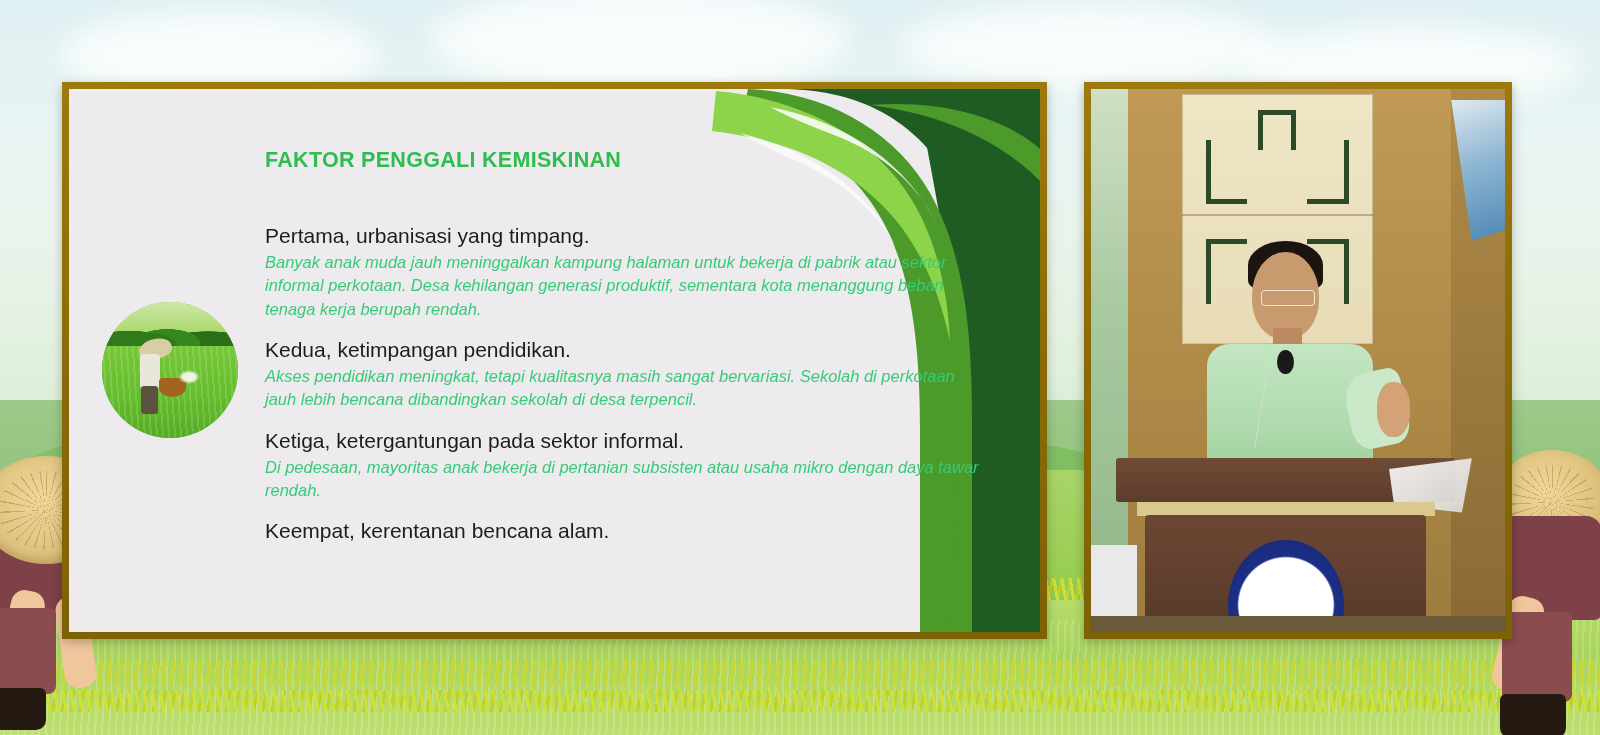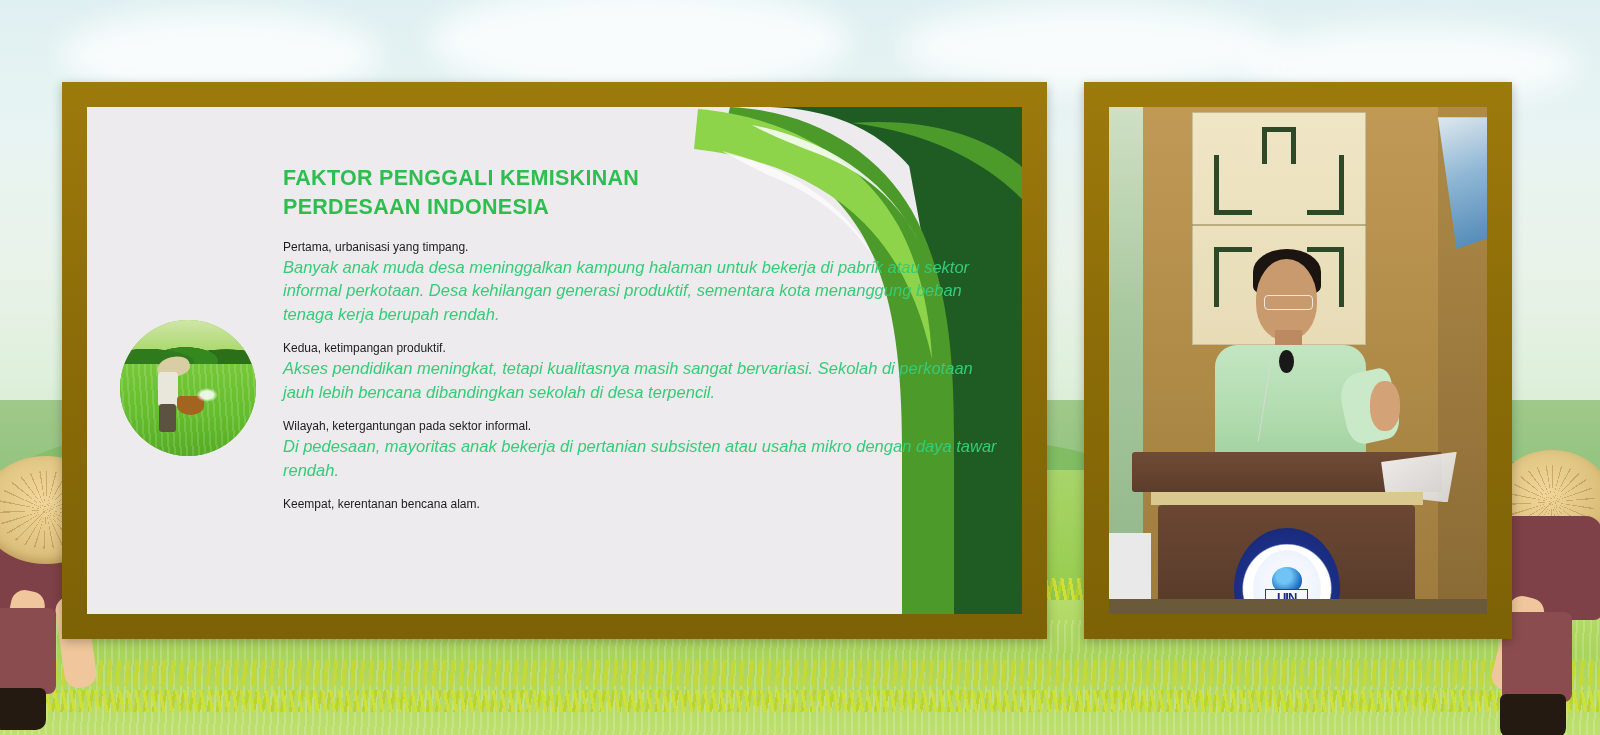--- a/index.html
+++ b/index.html
@@ -67,21 +67,21 @@
   .f-body { position:absolute; background:#7e4147; border-radius:16px 16px 8px 8px; }
   .f-arm  { position:absolute; background:#f0c79c; border-radius:14px; }
   .f-leg  { position:absolute; background:#8b4c4f; border-radius:8px; }
   .f-boot { position:absolute; background:#241a12; border-radius:6px 6px 10px 10px; }
 
   
   .frame {
     position:absolute;
     background:#8a6b0a;
     background:linear-gradient(180deg,#9d7a0c 0%,#8a6b07 50%,#7d6206 100%);
-    padding:25px;
+    padding:7px;
     box-shadow:0 3px 10px rgba(0,0,0,.25);
   }
 
   
   #slide-frame { left:62px; top:82px; width:985px; height:557px; }
   #slide {
     position:relative; width:100%; height:100%;
     background:#eeebee;
     overflow:hidden;
   }
@@ -89,21 +89,21 @@
 
   .slide-title {
     position:absolute; left:196px; top:57px;
     font-size:21.5px; font-weight:bold; line-height:1.33;
     color:#2ebd4f; letter-spacing:.3px;
   }
   .body-wrap { position:absolute; left:196px; top:132px; width:722px; }
   .blk { margin-bottom:14px; }
   .blk:last-child { margin-bottom:0; }
   .lead {
-    font-size:12px; color:#1d1d1d; line-height:1.42;
+    font-size:21px; color:#1d1d1d; line-height:1.42;
     font-family:"Liberation Sans", sans-serif;
   }
   .detail {
     font-size:16.5px; color:#34cc77; font-style:italic; line-height:1.42;
   }
 
   .photo-circle {
     position:absolute; left:33px; top:213px; width:136px; height:136px;
     border-radius:50%; overflow:hidden;
     background:linear-gradient(180deg,#7ec93a 0%,#5fb82c 45%,#4da322 100%);
@@ -267,45 +267,44 @@
       <path d="M128 0 C 210 4 276 44 310 104 C 346 168 352 250 352 330 L352 560 L300 560 L300 340 C 300 250 290 176 258 124 C 226 72 178 44 120 36 Z" fill="#4c9a2a"></path>
       <path d="M96 2 C 190 10 262 56 296 118 C 318 158 328 206 330 252 C 318 196 296 150 262 116 C 220 74 162 50 92 42 Z" fill="#8dd44a"></path>
       <path d="M150 18 C 232 34 288 78 316 134 C 298 96 262 64 214 46 C 194 38 172 30 150 18 Z" fill="#ffffff" opacity="0.85"></path>
       <path d="M120 44 C 200 64 252 108 276 158 C 254 118 214 86 166 68 C 150 60 134 52 120 44 Z" fill="#ffffff" opacity="0.7"></path>
       <path d="M250 16 C 330 26 384 56 420 92 L420 60 C 388 32 330 10 250 16 Z" fill="#4c9a2a"></path>
       <path d="M352 330 C 352 420 352 500 352 560 L330 560 C 334 480 338 400 336 330 Z" fill="#4c9a2a"></path>
     </svg>
 
     <div class="slide-title">
       <div>FAKTOR PENGGALI KEMISKINAN</div>
-      <div>PERDESAAN INDONESIA</div>
     </div>
 
     <div class="photo-circle">
       <div class="pc-sky"></div>
       <div class="pc-trees"></div>
       <div class="pc-grass"></div>
       <div class="pc-farmer-hat"></div>
       <div class="pc-farmer-body"></div>
       <div class="pc-farmer-legs"></div>
       <div class="pc-basket"></div>
       <div class="pc-spray"></div>
     </div>
 
     <div class="body-wrap">
       <div class="blk">
         <div class="lead">Pertama, urbanisasi yang timpang.</div>
-        <div class="detail">Banyak anak muda desa meninggalkan kampung halaman untuk bekerja di pabrik atau sektor informal perkotaan. Desa kehilangan generasi produktif, sementara kota menanggung beban tenaga kerja berupah rendah.</div>
+        <div class="detail">Banyak anak muda jauh meninggalkan kampung halaman untuk bekerja di pabrik atau sektor informal perkotaan. Desa kehilangan generasi produktif, sementara kota menanggung beban tenaga kerja berupah rendah.</div>
       </div>
       <div class="blk">
-        <div class="lead">Kedua, ketimpangan produktif.</div>
+        <div class="lead">Kedua, ketimpangan pendidikan.</div>
         <div class="detail">Akses pendidikan meningkat, tetapi kualitasnya masih sangat bervariasi. Sekolah di perkotaan jauh lebih bencana dibandingkan sekolah di desa terpencil.</div>
       </div>
       <div class="blk">
-        <div class="lead">Wilayah, ketergantungan pada sektor informal.</div>
+        <div class="lead">Ketiga, ketergantungan pada sektor informal.</div>
         <div class="detail">Di pedesaan, mayoritas anak bekerja di pertanian subsisten atau usaha mikro dengan daya tawar rendah.</div>
       </div>
       <div class="blk">
         <div class="lead">Keempat, kerentanan bencana alam.</div>
       </div>
     </div>
 
   </div>
 </div>
 
@@ -388,23 +387,18 @@
           <span style="transform: rotate(85.7843deg) translate(0px, -44px) rotate(90deg);">H</span>
           <span style="transform: rotate(90.6863deg) translate(0px, -44px) rotate(90deg);"> </span>
           <span style="transform: rotate(95.5882deg) translate(0px, -44px) rotate(90deg);">J</span>
           <span style="transform: rotate(100.49deg) translate(0px, -44px) rotate(90deg);">A</span>
           <span style="transform: rotate(105.392deg) translate(0px, -44px) rotate(90deg);">K</span>
           <span style="transform: rotate(110.294deg) translate(0px, -44px) rotate(90deg);">A</span>
           <span style="transform: rotate(115.196deg) translate(0px, -44px) rotate(90deg);">R</span>
           <span style="transform: rotate(120.098deg) translate(0px, -44px) rotate(90deg);">T</span>
           <span style="transform: rotate(125deg) translate(0px, -44px) rotate(90deg);">A</span>
         </div>
-      <div class="v-logo-inner">
-        <div class="v-logo-globe"></div>
-        <div class="v-logo-book"></div>
-        <div class="v-logo-text">UIN</div>
-      </div>
     </div>
 
     <div class="v-left-chair"></div>
     <div class="v-base"></div>
   </div>
 </div>
 
 </body></html>

